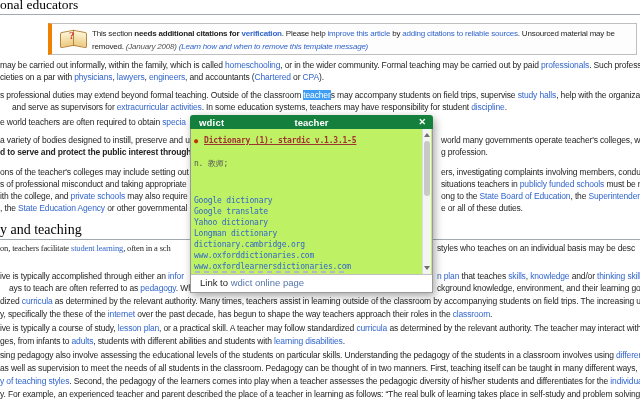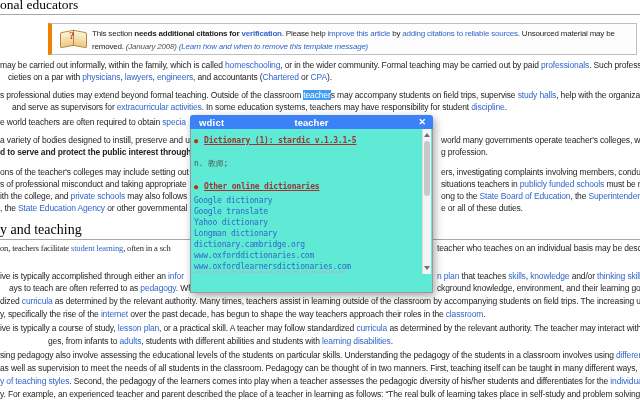--- a/index.html
+++ b/index.html
@@ -30,29 +30,29 @@
   #book{position:absolute;left:8px;top:5px;width:28px;height:18px;}
   .bpage{position:absolute;width:12px;height:14px;top:2px;
          background:linear-gradient(180deg,#fdf5d8,#ecca80);border:1px solid #b9853a;}
   .bpage.pl{left:0;transform:skewY(-10deg);border-radius:2px 0 0 2px;}
   .bpage.pr{left:13px;transform:skewY(10deg);border-radius:0 2px 2px 0;}
   .bq{position:absolute;left:9px;top:0;font:bold 11px "Liberation Serif",serif;color:#d03030;}
 
   
   #popup{position:absolute;left:190px;top:115px;width:243px;height:178px;z-index:10;
          filter:drop-shadow(2px 3px 4px rgba(0,0,0,0.35));}
-  #popup-header{position:absolute;left:0;top:0;right:0;height:21px;background:#3b82f6;
+  #popup-header{position:absolute;left:0;top:0;right:0;height:21px;background:#15803d;
                 border-radius:3px 3px 0 0;}
   #popup-header .app{position:absolute;left:9px;top:2px;font-weight:bold;font-size:9.5px;
                      color:#fff;letter-spacing:0.2px;}
   #popup-header .word{position:absolute;left:0;right:0;top:2px;text-align:center;
                       font-weight:bold;font-size:9.5px;color:#fff;}
   #popup-close{position:absolute;right:7px;top:2px;font-weight:bold;font-size:9px;color:#fff;
                cursor:pointer;}
-  #popup-body{position:absolute;left:0;top:14px;right:0;bottom:0;background:#5eead4;
+  #popup-body{position:absolute;left:0;top:14px;right:0;bottom:0;background:#bef264;
               border:1px solid #999;border-top:none;}
   #scroll-area{position:absolute;left:0;top:0;right:0;height:145px;overflow:hidden;}
   .prow{position:absolute;left:3px;font-family:"DejaVu Sans Mono",monospace;font-size:8px;
         letter-spacing:-0.2px;white-space:nowrap;line-height:9px;}
   .phead{color:#a03232;font-weight:bold;}
   .phead .ptxt{text-decoration:underline;}
   .phead .bullet{color:#c33000;font-size:7px;margin-right:6px;text-decoration:none;}
   .pdef{color:#555;}
   .plink{color:#3366cc;text-align:center;}
   #clipped-row{position:absolute;left:4px;top:142px;width:150px;height:2px;
@@ -83,46 +83,46 @@
     <div class="bq">?</div>
   </div>
 </div>
 <div id="ambox-lines">
     <div class="line small" style="top: 29px; left: 92px;"><span>This section </span><span class="b">needs additional citations for </span><span class="bl">verification</span><span>. Please help </span><span class="l">improve this article</span><span> by </span><span class="l">adding citations to reliable sources</span><span>. Unsourced material may be</span></div>
     <div class="line small" style="top: 42px; left: 92px;"><span>removed. </span><span class="i">(January 2008)</span><span> </span><span class="il">(Learn how and when to remove this template message)</span></div>
   </div>
 
 <div id="article">
     <div class="line" style="top: 61px; left: 0px;"><span>may be carried out informally, within the family, which is called </span><span class="l">homeschooling</span><span>, or in the wider community. Formal teaching may be carried out by paid </span><span class="l">professionals</span><span>. Such professiona</span></div>
-    <div class="line" style="top: 73px; left: 8px; text-align: right;"><span>cieties on a par with </span><span class="l">physicians</span><span>, </span><span class="l">lawyers</span><span>, </span><span class="l">engineers</span><span>, and accountants (</span><span class="l">Chartered</span><span> or </span><span class="l">CPA</span><span>).</span></div>
+    <div class="line" style="top: 73px; left: 0px; text-align: right;"><span>cieties on a par with </span><span class="l">physicians</span><span>, </span><span class="l">lawyers</span><span>, </span><span class="l">engineers</span><span>, and accountants (</span><span class="l">Chartered</span><span> or </span><span class="l">CPA</span><span>).</span></div>
     <div class="line" style="top: 91px; left: 0px;"><span>s professional duties may extend beyond formal teaching. Outside of the classroom </span><span class="hl">teacher</span><span>s may accompany students on field trips, supervise </span><span class="l">study halls</span><span>, help with the organization</span></div>
     <div class="line" style="top: 103px; left: 12px;"><span>and serve as supervisors for </span><span class="l">extracurricular activities</span><span>. In some education systems, teachers may have responsibility for student </span><span class="l">discipline</span><span>.</span></div>
     <div class="line" style="top: 118px; left: 0px;"><span>e world teachers are often required to obtain </span><span class="l">specia</span></div>
     <div class="line" style="top: 136px; left: 0px;"><span>a variety of bodies designed to instill, preserve and u</span></div>
     <div class="line" style="top: 136px; left: 441px;"><span>world many governments operate teacher's colleges, wh</span></div>
     <div class="line" style="top: 148px; left: 0px; font-weight: bold;"><span>d to serve and protect the public interest through cer</span></div>
     <div class="line" style="top: 148px; left: 441px;"><span>g profession.</span></div>
     <div class="line" style="top: 168px; left: 0px;"><span>ons of the teacher's colleges may include setting out</span></div>
     <div class="line" style="top: 168px; left: 441px;"><span>ers, investigating complaints involving members, conduc</span></div>
     <div class="line" style="top: 180px; left: 0px;"><span>s of professional misconduct and taking appropriate</span></div>
     <div class="line" style="top: 180px; left: 441px;"><span>situations teachers in </span><span class="l">publicly funded schools</span><span> must be m</span></div>
-    <div class="line" style="top: 192px; left: 0px;"><span>ith the college, and </span><span class="l">private schools</span><span> may also follows</span></div>
+    <div class="line" style="top: 192px; left: 0px;"><span>ith the college, and </span><span class="l">private schools</span><span> may also require</span></div>
     <div class="line" style="top: 192px; left: 441px;"><span>ong to the </span><span class="l">State Board of Education</span><span>, the </span><span class="l">Superintendent</span></div>
     <div class="line" style="top: 204px; left: 0px;"><span>, the </span><span class="l">State Education Agency</span><span> or other governmental</span></div>
     <div class="line" style="top: 204px; left: 441px;"><span>e or all of these duties.</span></div>
     <div class="line" style="top: 244px; left: 0px; font-family: Liberation Serif, serif;"><span>on, teachers facilitate </span><span class="l">student learning</span><span>, often in a sch</span></div>
-    <div class="line" style="top: 244px; left: 437px;"><span>teacher who teaches on an individual basis may be desc</span></div>
+    <div class="line" style="top: 244px; left: 437px;"><span>styles who teaches on an individual basis may be desc</span></div>
     <div class="line" style="top: 272px; left: 0px;"><span>ive is typically accomplished through either an </span><span class="l">infor</span></div>
     <div class="line" style="top: 272px; left: 437px;"><span class="l">n plan</span><span> that teaches </span><span class="l">skills</span><span>, </span><span class="l">knowledge</span><span> and/or </span><span class="l">thinking skills</span></div>
     <div class="line" style="top: 284px; left: 9px;"><span>ays to teach are often referred to as </span><span class="l">pedagogy</span><span>. Whe</span></div>
     <div class="line" style="top: 284px; left: 437px;"><span>ckground knowledge, environment, and their learning goa</span></div>
     <div class="line" style="top: 297px; left: 0px;"><span>dized </span><span class="l">curricula</span><span> as determined by the relevant authority. Many times, teachers assist in learning outside of the classroom by accompanying students on field trips. The increasing use</span></div>
-    <div class="line" style="top: 310px; left: 0px;"><span>y, specifically the rise of the </span><span class="l">internet</span><span> over the past decade, has begun to shape the way teachers approach their roles in the </span><span class="l">classroom</span><span>.</span></div>
+    <div class="line" style="top: 310px; left: 0px;"><span>y, specifically the these of the </span><span class="l">internet</span><span> over the past decade, has begun to shape the way teachers approach their roles in the </span><span class="l">classroom</span><span>.</span></div>
     <div class="line" style="top: 324px; left: 0px;"><span>ive is typically a course of study, </span><span class="l">lesson plan</span><span>, or a practical skill. A teacher may follow standardized </span><span class="l">curricula</span><span> as determined by the relevant authority. The teacher may interact with st</span></div>
-    <div class="line" style="top: 337px; left: 0px; padding-left: 48px;"><span>ges, from infants to </span><span class="l">adults</span><span>, students with different abilities and students with </span><span class="l">learning disabilities</span><span>.</span></div>
+    <div class="line" style="top: 337px; left: 0px;"><span>ges, from infants to </span><span class="l">adults</span><span>, students with different abilities and students with </span><span class="l">learning disabilities</span><span>.</span></div>
     <div class="line" style="top: 351px; left: 0px;"><span>sing pedagogy also involve assessing the educational levels of the students on particular skills. Understanding the pedagogy of the students in a classroom involves using </span><span class="l">differentia</span></div>
     <div class="line" style="top: 364px; left: 0px;"><span>as well as supervision to meet the needs of all students in the classroom. Pedagogy can be thought of in two manners. First, teaching itself can be taught in many different ways, hen</span></div>
     <div class="line" style="top: 377px; left: 0px;"><span class="l">y of teaching styles</span><span>. Second, the pedagogy of the learners comes into play when a teacher assesses the pedagogic diversity of his/her students and differentiates for the </span><span class="l">individual st</span></div>
     <div class="line" style="top: 390px; left: 0px;"><span>y. For example, an experienced teacher and parent described the place of a teacher in learning as follows: “The real bulk of learning takes place in self-study and problem solving wit</span></div>
   </div>
 
 <div id="h2">y and teaching</div>
 <div id="rule2"></div>
 
 <div id="popup">
@@ -130,31 +130,31 @@
     <span class="app">wdict</span>
     <span class="word">teacher</span>
     <span id="popup-close">✕</span>
   </div>
   <div id="popup-body">
     <div id="scroll-area">
       <div class="prow phead" style="top:7px">
         <span class="bullet">●</span><span class="ptxt">Dictionary (1): stardic v.1.3.1-5</span>
       </div>
       <div class="prow pdef" style="top:30px">n. 教师;</div>
-      <div class="prow phead" style="top:53px">
-        <span class="bullet">●</span><span class="ptxt">Other online dictionaries</span>
-      </div>
       <div class="prow plink" style="top:67px">Google dictionary</div>
       <div class="prow plink" style="top:78px">Google translate</div>
       <div class="prow plink" style="top:89px">Yahoo dictionary</div>
       <div class="prow plink" style="top:100px">Longman dictionary</div>
       <div class="prow plink" style="top:111px">dictionary.cambridge.org</div>
       <div class="prow plink" style="top:133px">www.oxfordlearnersdictionaries.com</div>
       <div class="prow plink" style="top:122px">www.oxforddictionaries.com</div>
       <div id="clipped-row"></div>
       <div id="scrollbar">
         <div class="sb-up"></div>
         <div id="sb-thumb"></div>
         <div class="sb-down"></div>
       </div>
     </div>
+    <div id="popup-footer">
+      <span>Link to </span><span class="flink">wdict online page</span>
+    </div>
   </div>
 </div>
 
 </body></html>

